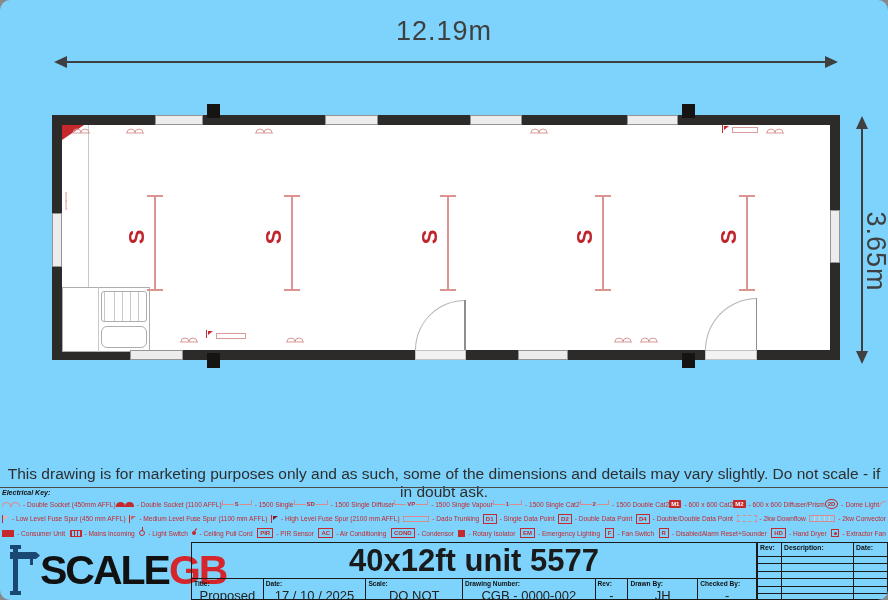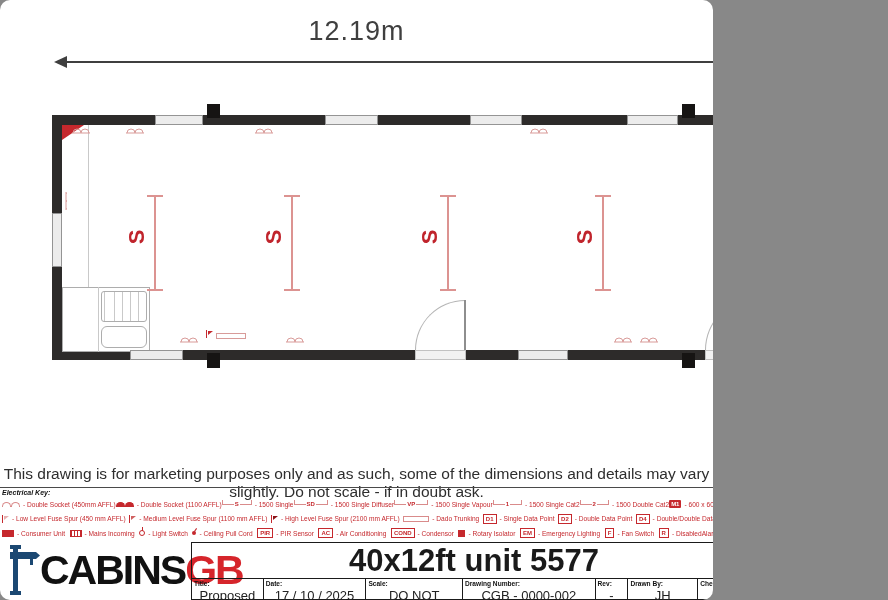--- a/index.html
+++ b/index.html
@@ -1,17 +1,17 @@
 <!DOCTYPE html>
 <html><head>
 <meta charset="utf-8">
 <style>
   html,body{margin:0;padding:0;background:#888;}
   .canvas{
-    position:relative;width:713px;height:600px;background:#ffffff;overflow:hidden;
+    position:relative;width:888px;height:600px;background:#7dd3fc;overflow:hidden;
     font-family:"Liberation Sans",sans-serif;border-radius:10px;
   }
   
   .dim-label{color:#3f3f3f;font-size:27px;font-weight:400;letter-spacing:1px;}
   .dim-top-label{position:absolute;left:0;right:0;top:16px;text-align:center;}
   .dim-line-h{position:absolute;left:57px;top:61px;width:778px;height:2px;background:#3f3f3f;}
   .arrow{position:absolute;width:0;height:0;}
   .arrow-left{left:54px;top:56px;border-top:6px solid transparent;border-bottom:6px solid transparent;border-right:13px solid #3f3f3f;}
   .arrow-right{left:825px;top:56px;border-top:6px solid transparent;border-bottom:6px solid transparent;border-left:13px solid #3f3f3f;}
   .dim-line-v{position:absolute;left:861px;top:119px;width:2px;height:242px;background:#3f3f3f;}
@@ -343,21 +343,21 @@
   </div>
 
   <div class="logo">
     <svg width="30" height="50" viewBox="0 0 30 50">
       <rect x="0" y="0" width="11" height="4" fill="#1b4872"></rect>
       <rect x="3" y="0" width="5" height="46" fill="#1b4872"></rect>
       <rect x="0" y="46" width="11" height="4" fill="#1b4872"></rect>
       <polygon points="0,7 26,7 30,10.5 26,14 0,14" fill="#1b4872"></polygon>
       <rect x="20" y="14" width="3" height="6" fill="#1b4872"></rect>
     </svg>
-    <div class="logo-text"><span>CABINS</span><span class="logo-red">GB</span></div>
+    <div class="logo-text"><span>SCALE</span><span class="logo-red">GB</span></div>
   </div>
 
   <div class="tblock">
     <div class="tblock-title">40x12ft unit 5577</div>
     <div class="fields" id="fields">
         <div class="fcell" style="width: 72px;">
           <span class="flabel">Title:</span>
           <span class="fvalue">Proposed Layout</span>
         </div>
         <div class="fcell" style="width: 103px;">

